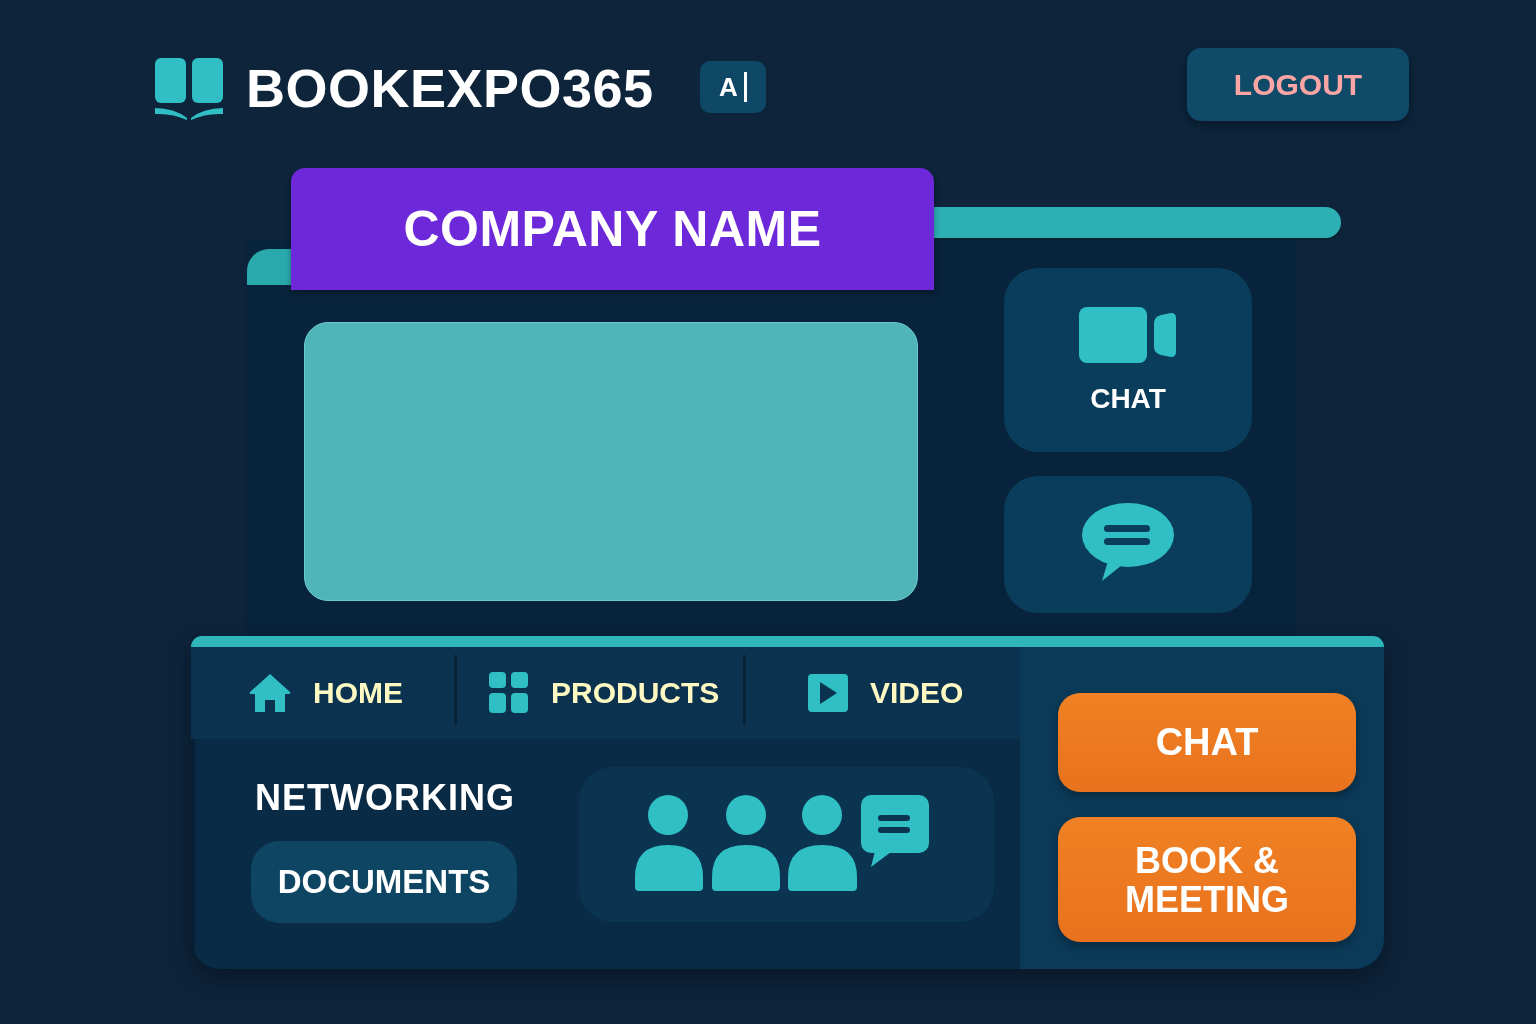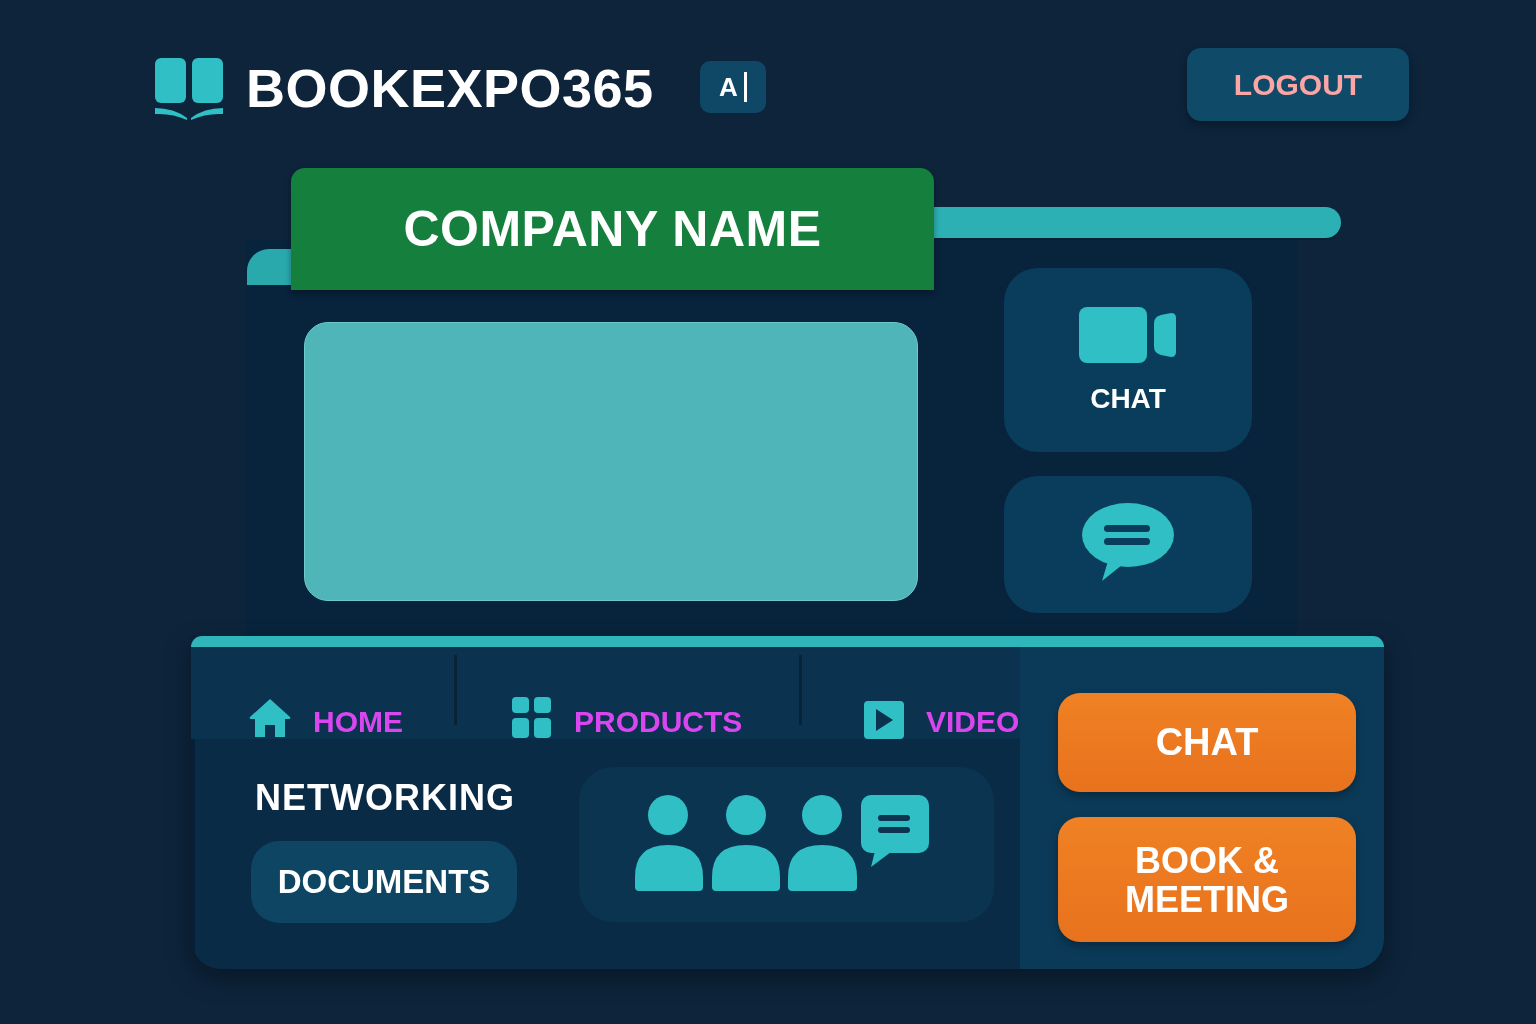--- a/index.html
+++ b/index.html
@@ -43,21 +43,21 @@
     left: 223px; top: 249px; width: 50px; height: 36px;
     background: #2aa9ad; border-radius: 22px 0 0 0;
   }
   .top-rail {
     left: 905px; top: 207px; width: 412px; height: 31px;
     background: #2db0b4; border-radius: 0 16px 16px 0;
     box-shadow: 0 2px 0 #062033;
   }
   .company-banner {
     left: 267px; top: 168px; width: 643px; height: 122px;
-    background: #15803d; border-radius: 14px 14px 0 0;
+    background: #6d28d9; border-radius: 14px 14px 0 0;
     display: flex; align-items: center; justify-content: center;
     font-size: 50px; font-weight: bold; color: #ffffff; letter-spacing: 0.5px;
     box-shadow: 0 3px 6px rgba(0,0,0,0.35);
   }
   .screen {
     left: 280px; top: 322px; width: 614px; height: 279px;
     background: #4fb5b9; border-radius: 24px;
     border: 1px solid #6ccacd;
   }
   .side-tile {
@@ -80,27 +80,27 @@
   .counter-top {
     position: absolute; left: 0; top: 0; width: 100%; height: 11px;
     background: #2fb6ba; border-radius: 12px 12px 0 0;
   }
   .nav-bar {
     position: absolute; left: 0; top: 11px; width: 829px; height: 92px;
     background: #0b3350;
     display: flex; align-items: center;
   }
   .nav-item {
-    height: 100%; display: flex; align-items: flex-end;
-    font-size: 30px; font-weight: bold; color: #d946ef; cursor: pointer;
+    height: 100%; display: flex; align-items: center;
+    font-size: 30px; font-weight: bold; color: #fef9c3; cursor: pointer;
     position: relative;
   }
   .nav-item .ico { margin-right: 22px; display: flex; align-items: center; }
   .nav-home { width: 266px; padding-left: 58px; }
-  .nav-products { width: 345px; padding-left: 55px; }
+  .nav-products { width: 289px; padding-left: 32px; }
   .nav-video { width: 218px; padding-left: 62px; }
   .nav-divider {
     position: absolute; right: 0; top: 8px; width: 3px; height: 70px; background: #062338;
   }
   .counter-left {
     position: absolute; left: 4px; top: 103px; width: 829px; height: 230px;
     background: #0a2b46;
   }
   .counter-right {
     position: absolute; left: 829px; top: 11px; width: 364px; height: 322px;

